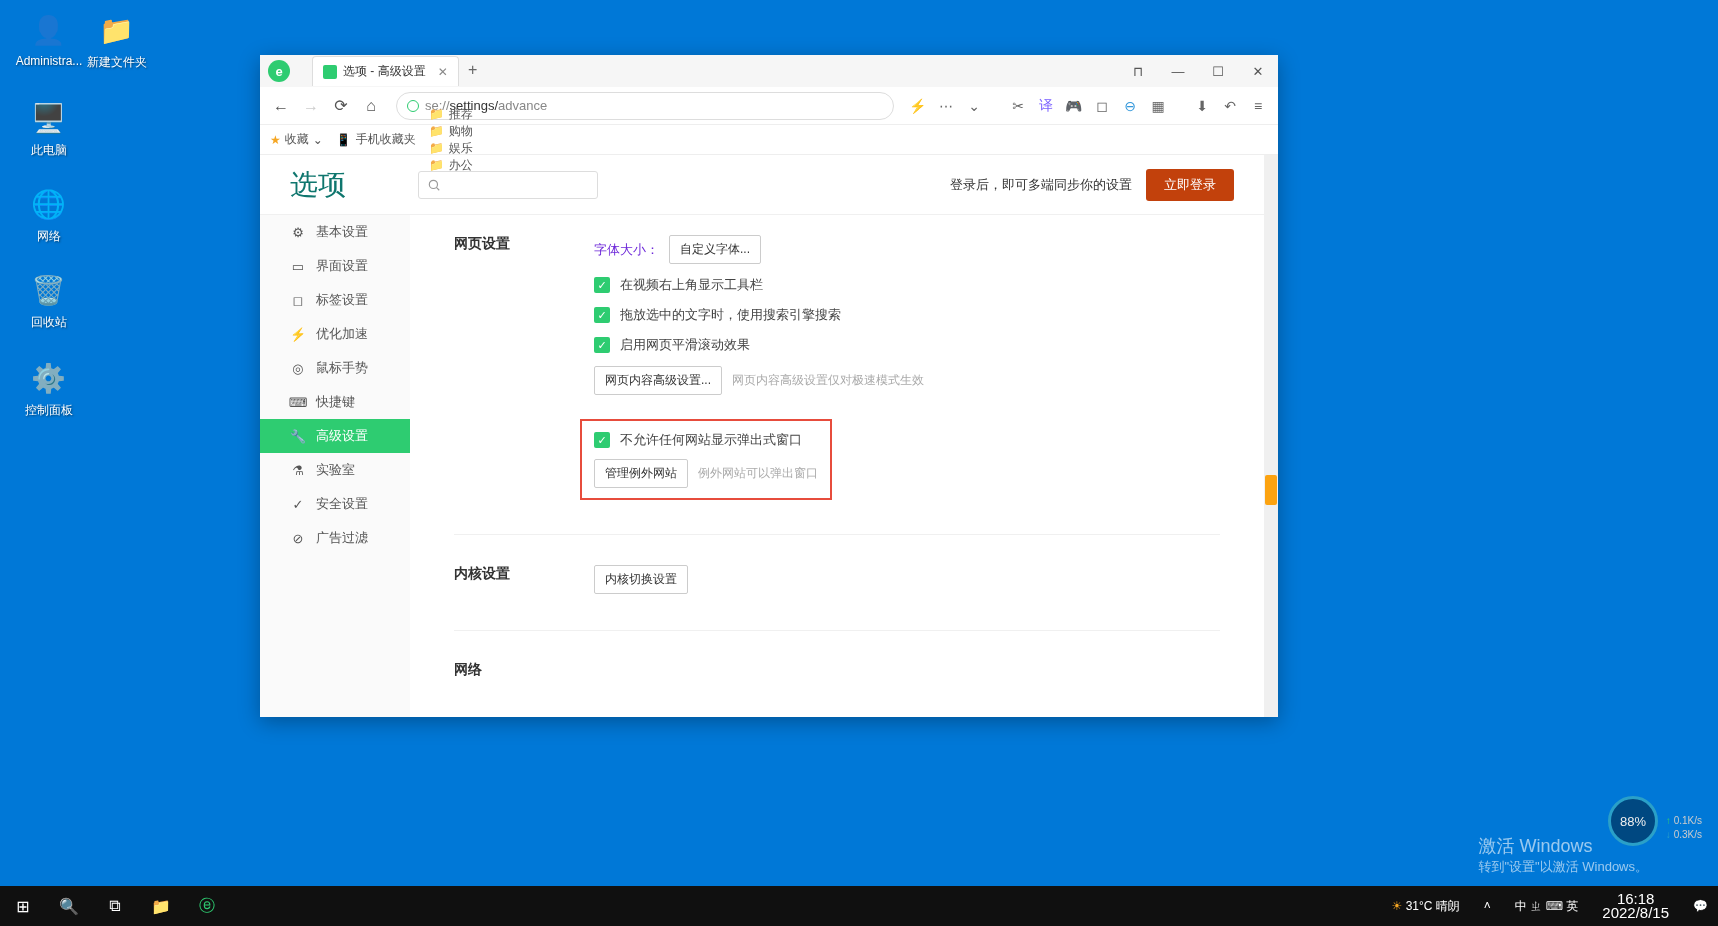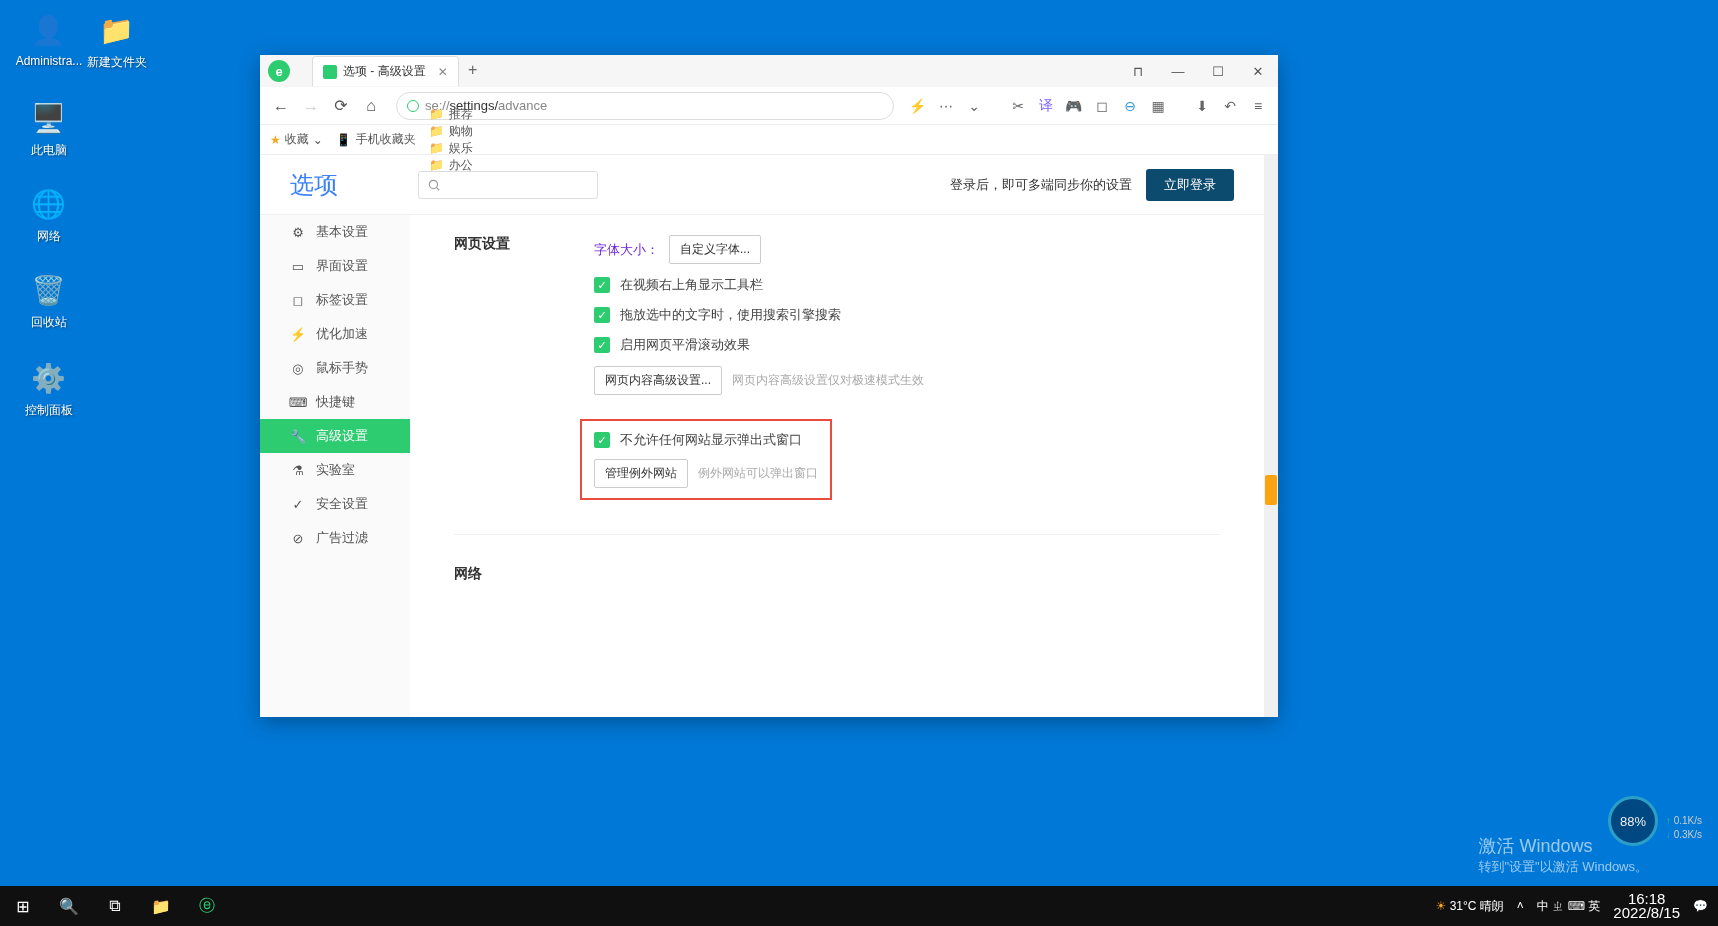--- a/index.html
+++ b/index.html
@@ -34,25 +34,25 @@
 .bk-item { display: flex; align-items: center; gap: 4px; cursor: pointer; }
 .star { color: #f5a623; }
 .folder { color: #f5c96b; }
 
 .content { flex: 1; display: flex; overflow: hidden; }
 .scrollbar-spacer { width: 14px; background: #f0f0f0; position: relative; }
 .scrollbar-spacer .thumb { position: absolute; right: 1px; top: 320px; width: 12px; height: 30px; background: #fca311; border-radius: 2px; }
 
 .settings-wrap { flex: 1; display: flex; flex-direction: column; overflow: hidden; }
 .settings-header { height: 60px; display: flex; align-items: center; padding: 0 30px; border-bottom: 1px solid #f0f0f0; }
-.settings-title { font-size: 24px; color: #3b82f6; width: 120px; }
+.settings-title { font-size: 28px; color: #0f766e; width: 120px; }
 .search-box { width: 180px; height: 28px; border: 1px solid #ddd; border-radius: 3px; display: flex; align-items: center; padding: 0 8px; margin-left: 8px; }
 .search-box svg { width: 14px; height: 14px; stroke: #999; }
 .login-prompt { margin-left: auto; font-size: 13px; color: #333; }
-.login-btn { background: #0c4a6e; color: #fff; border: none; padding: 7px 18px; border-radius: 3px; margin-left: 14px; font-size: 13px; cursor: pointer; }
+.login-btn { background: #c2410c; color: #fff; border: none; padding: 7px 18px; border-radius: 3px; margin-left: 14px; font-size: 13px; cursor: pointer; }
 
 .settings-body { flex: 1; display: flex; overflow: hidden; }
 .sidebar { width: 150px; background: #fafafa; }
 .side-item { height: 34px; display: flex; align-items: center; padding-left: 30px; gap: 10px; font-size: 13px; color: #555; cursor: pointer; }
 .side-item.active { background: #2ecc71; color: #fff; }
 .side-ico { width: 16px; display: flex; align-items: center; justify-content: center; }
 
 .main { flex: 1; padding: 20px 44px; overflow-y: auto; position: relative; }
 .section { margin-bottom: 30px; padding-bottom: 24px; border-bottom: 1px solid #f0f0f0; }
 .section:last-child { border-bottom: none; }
@@ -63,21 +63,21 @@
 .row-label { color: #6d28d9; }
 .chk { width: 16px; height: 16px; background: #2ecc71; border-radius: 2px; display: inline-flex; align-items: center; justify-content: center; color: #fff; font-size: 11px; flex-shrink: 0; }
 .btn-small { border: 1px solid #ccc; background: #fff; padding: 5px 10px; font-size: 12px; color: #333; cursor: pointer; border-radius: 2px; }
 .hint { color: #aaa; font-size: 12px; }
 .link-text { color: #2e88d6; }
 .highlight-box { border: 2px solid #e74c3c; padding: 10px 12px; margin: -4px 0 10px -14px; display: inline-block; }
 
 
 .taskbar { position: absolute; left: 0; bottom: 0; right: 0; height: 40px; background: #101010; display: flex; align-items: center; color: #fff; }
 .task-btn { width: 46px; height: 40px; display: flex; align-items: center; justify-content: center; cursor: pointer; }
-.task-right { margin-left: auto; display: flex; align-items: center; font-size: 12px; gap: 13px; padding-right: 10px; }
+.task-right { margin-left: auto; display: flex; align-items: center; font-size: 12px; gap: 24px; padding-right: 10px; }
 .clock { text-align: center; line-height: 14px; font-size: 15px; }
 
 
 .watermark { position: absolute; right: 70px; bottom: 50px; color: rgba(255,255,255,0.6); font-size: 13px; text-align: left; }
 .watermark .big { font-size: 18px; }
 
 
 .gauge { position: absolute; right: 60px; bottom: 80px; width: 50px; height: 50px; border: 3px solid #2aa0c8; border-radius: 50%; display: flex; align-items: center; justify-content: center; color: #eee; font-size: 13px; background: rgba(0,0,0,0.4); }
 .gauge-side { position: absolute; right: 16px; bottom: 84px; color: #ccc; font-size: 10px; line-height: 14px; }
 .gauge-side .dot { color: #2ecc71; }
@@ -267,20 +267,30 @@
                     </div>
                   <div class="row" style="margin-bottom:0">
                     <button class="btn-small">管理例外网站</button>
                     <span class="hint">例外网站可以弹出窗口</span>
                   </div>
                 </div>
               </div>
             </div>
           </div>
 
+          <div class="section">
+            <div class="sec-row">
+              <div class="sec-title">内核设置</div>
+              <div class="sec-content">
+                <div class="row">
+                    <button class="btn-small">内核切换设置</button>
+                  </div>
+              </div>
+            </div>
+          </div>
 
           <div class="section">
             <div class="sec-row">
               <div class="sec-title">网络</div>
             </div>
           </div>
         </div>
       </div>
     </div>
     <div class="scrollbar-spacer">

